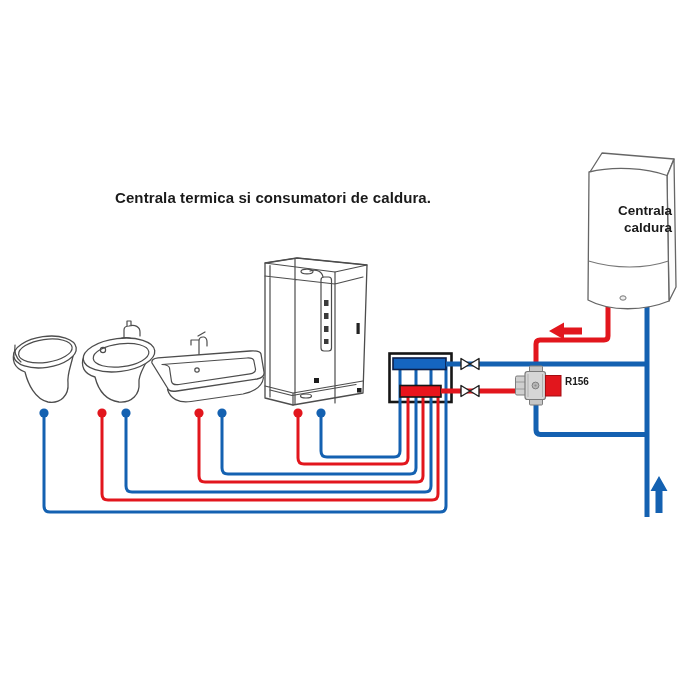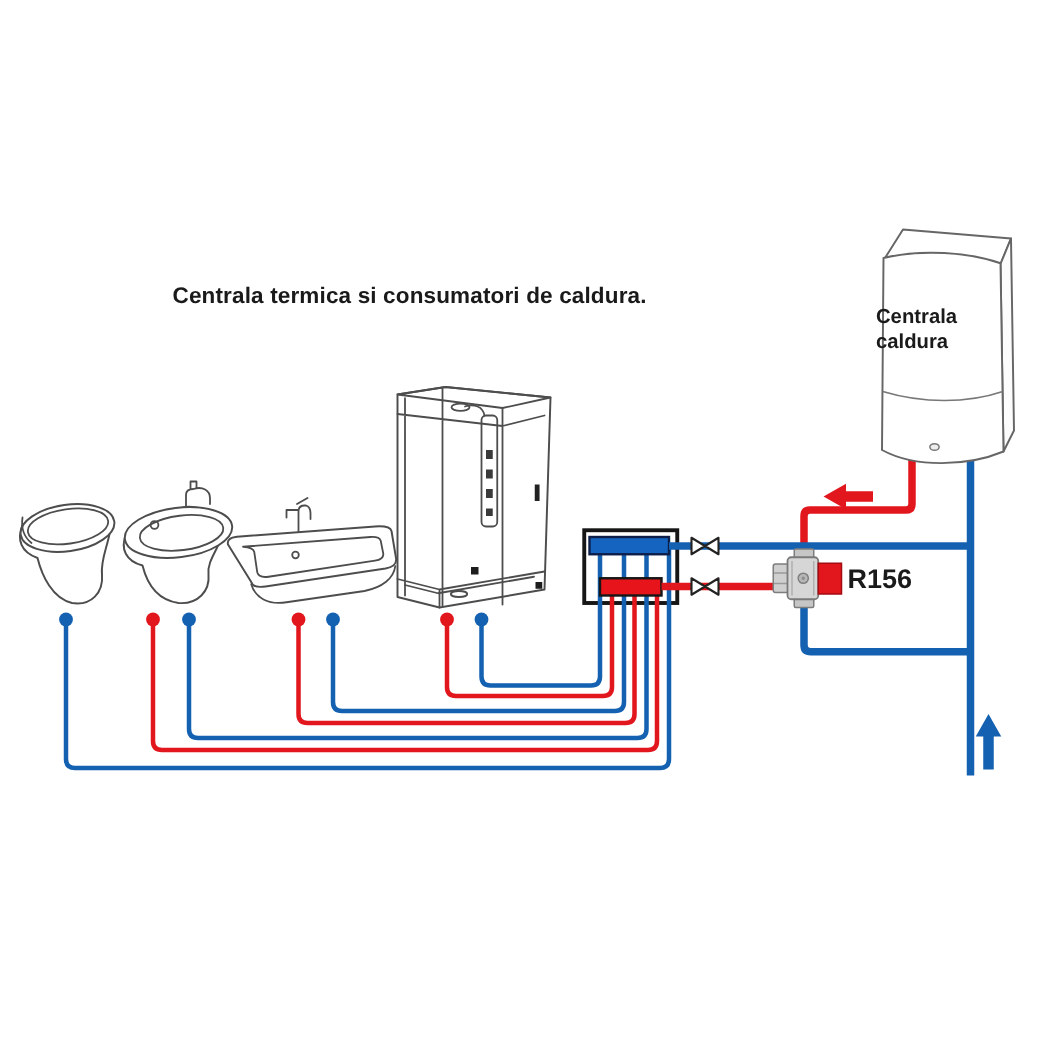--- a/index.html
+++ b/index.html
@@ -1,22 +1,22 @@
 <!DOCTYPE html>
 <html style="--pipe-blue: #1461b1; --pipe-red: #e2161d; --bar-blue: #1565c0; --bar-red: #e8141c; --outline-dark: #161616; --fixture-outline: #4d4d4d; --valve-gray: #d6d6d6; --text: #1a1a1a;"><head>
 <meta charset="utf-8">
 <style>
   html,body{margin:0;padding:0;background:#ffffff;}
   #stage{position:relative;width:700px;height:700px;background:#fff;overflow:hidden;
          font-family:"Liberation Sans","DejaVu Sans",sans-serif;}
   #stage svg{position:absolute;left:0;top:0;}
   .txt{position:absolute;color:var(--text,#1a1a1a);font-weight:bold;}
   #title{left:115px;top:189px;font-size:15px;letter-spacing:.1px;}
-  #boiler-label{left:584px;top:202px;width:88px;text-align:left;font-size:13.5px;line-height:17px;}
-  #valve-label{left:565px;top:376px;font-size:18px;}
+  #boiler-label{left:584px;top:202px;width:88px;text-align:right;font-size:13.5px;line-height:17px;}
+  #valve-label{left:565px;top:376px;font-size:10px;}
   
   .pb{stroke:var(--pipe-blue);}  .pr{stroke:var(--pipe-red);}
   .sup{fill:none;stroke-width:3;stroke-linejoin:round;}
   .main{fill:none;stroke-width:5;stroke-linejoin:round;}
   .fillb{fill:var(--pipe-blue);stroke:none;}
   .fillr{fill:var(--pipe-red);stroke:none;}
   .fx{fill:#ffffff;stroke:var(--fixture-outline);stroke-width:1.3;stroke-linejoin:round;stroke-linecap:round;}
   .fxl{fill:none;stroke:var(--fixture-outline);stroke-width:1.2;stroke-linejoin:round;stroke-linecap:round;}
   .frame{fill:#ffffff;stroke:var(--outline-dark);stroke-width:2.6;}
   .valvewhite{fill:#ffffff;stroke:#222222;stroke-width:1.4;stroke-linejoin:round;}

